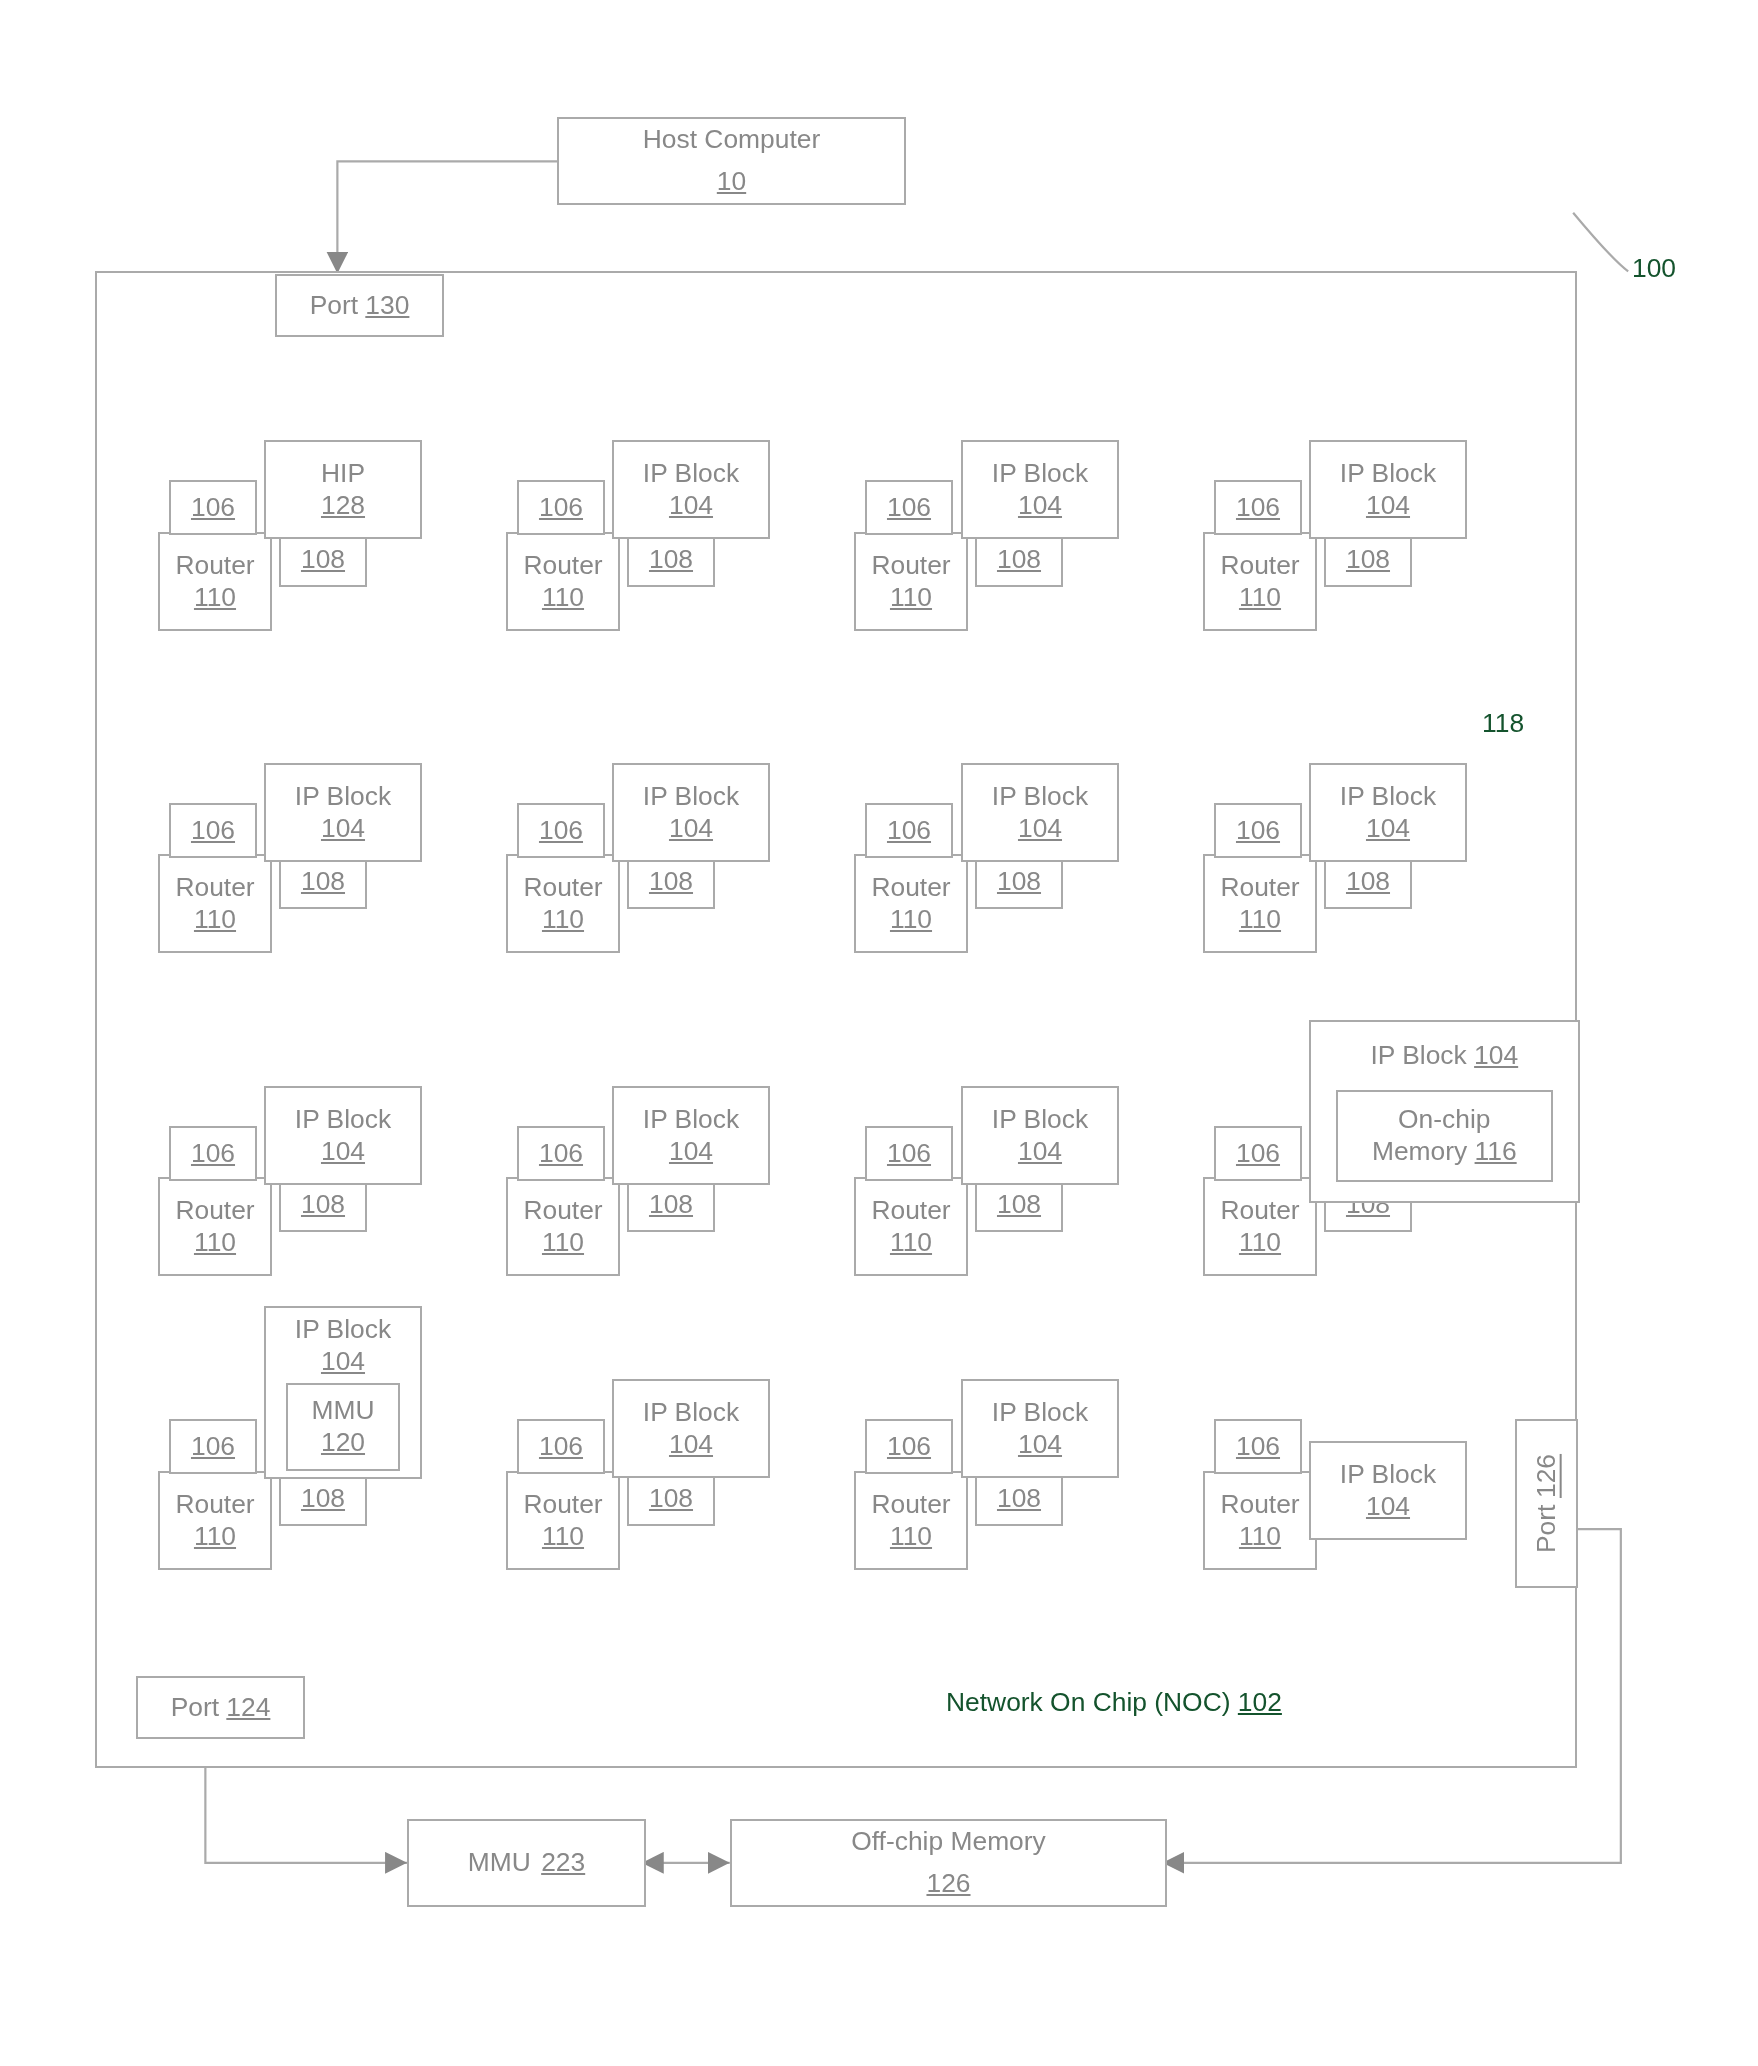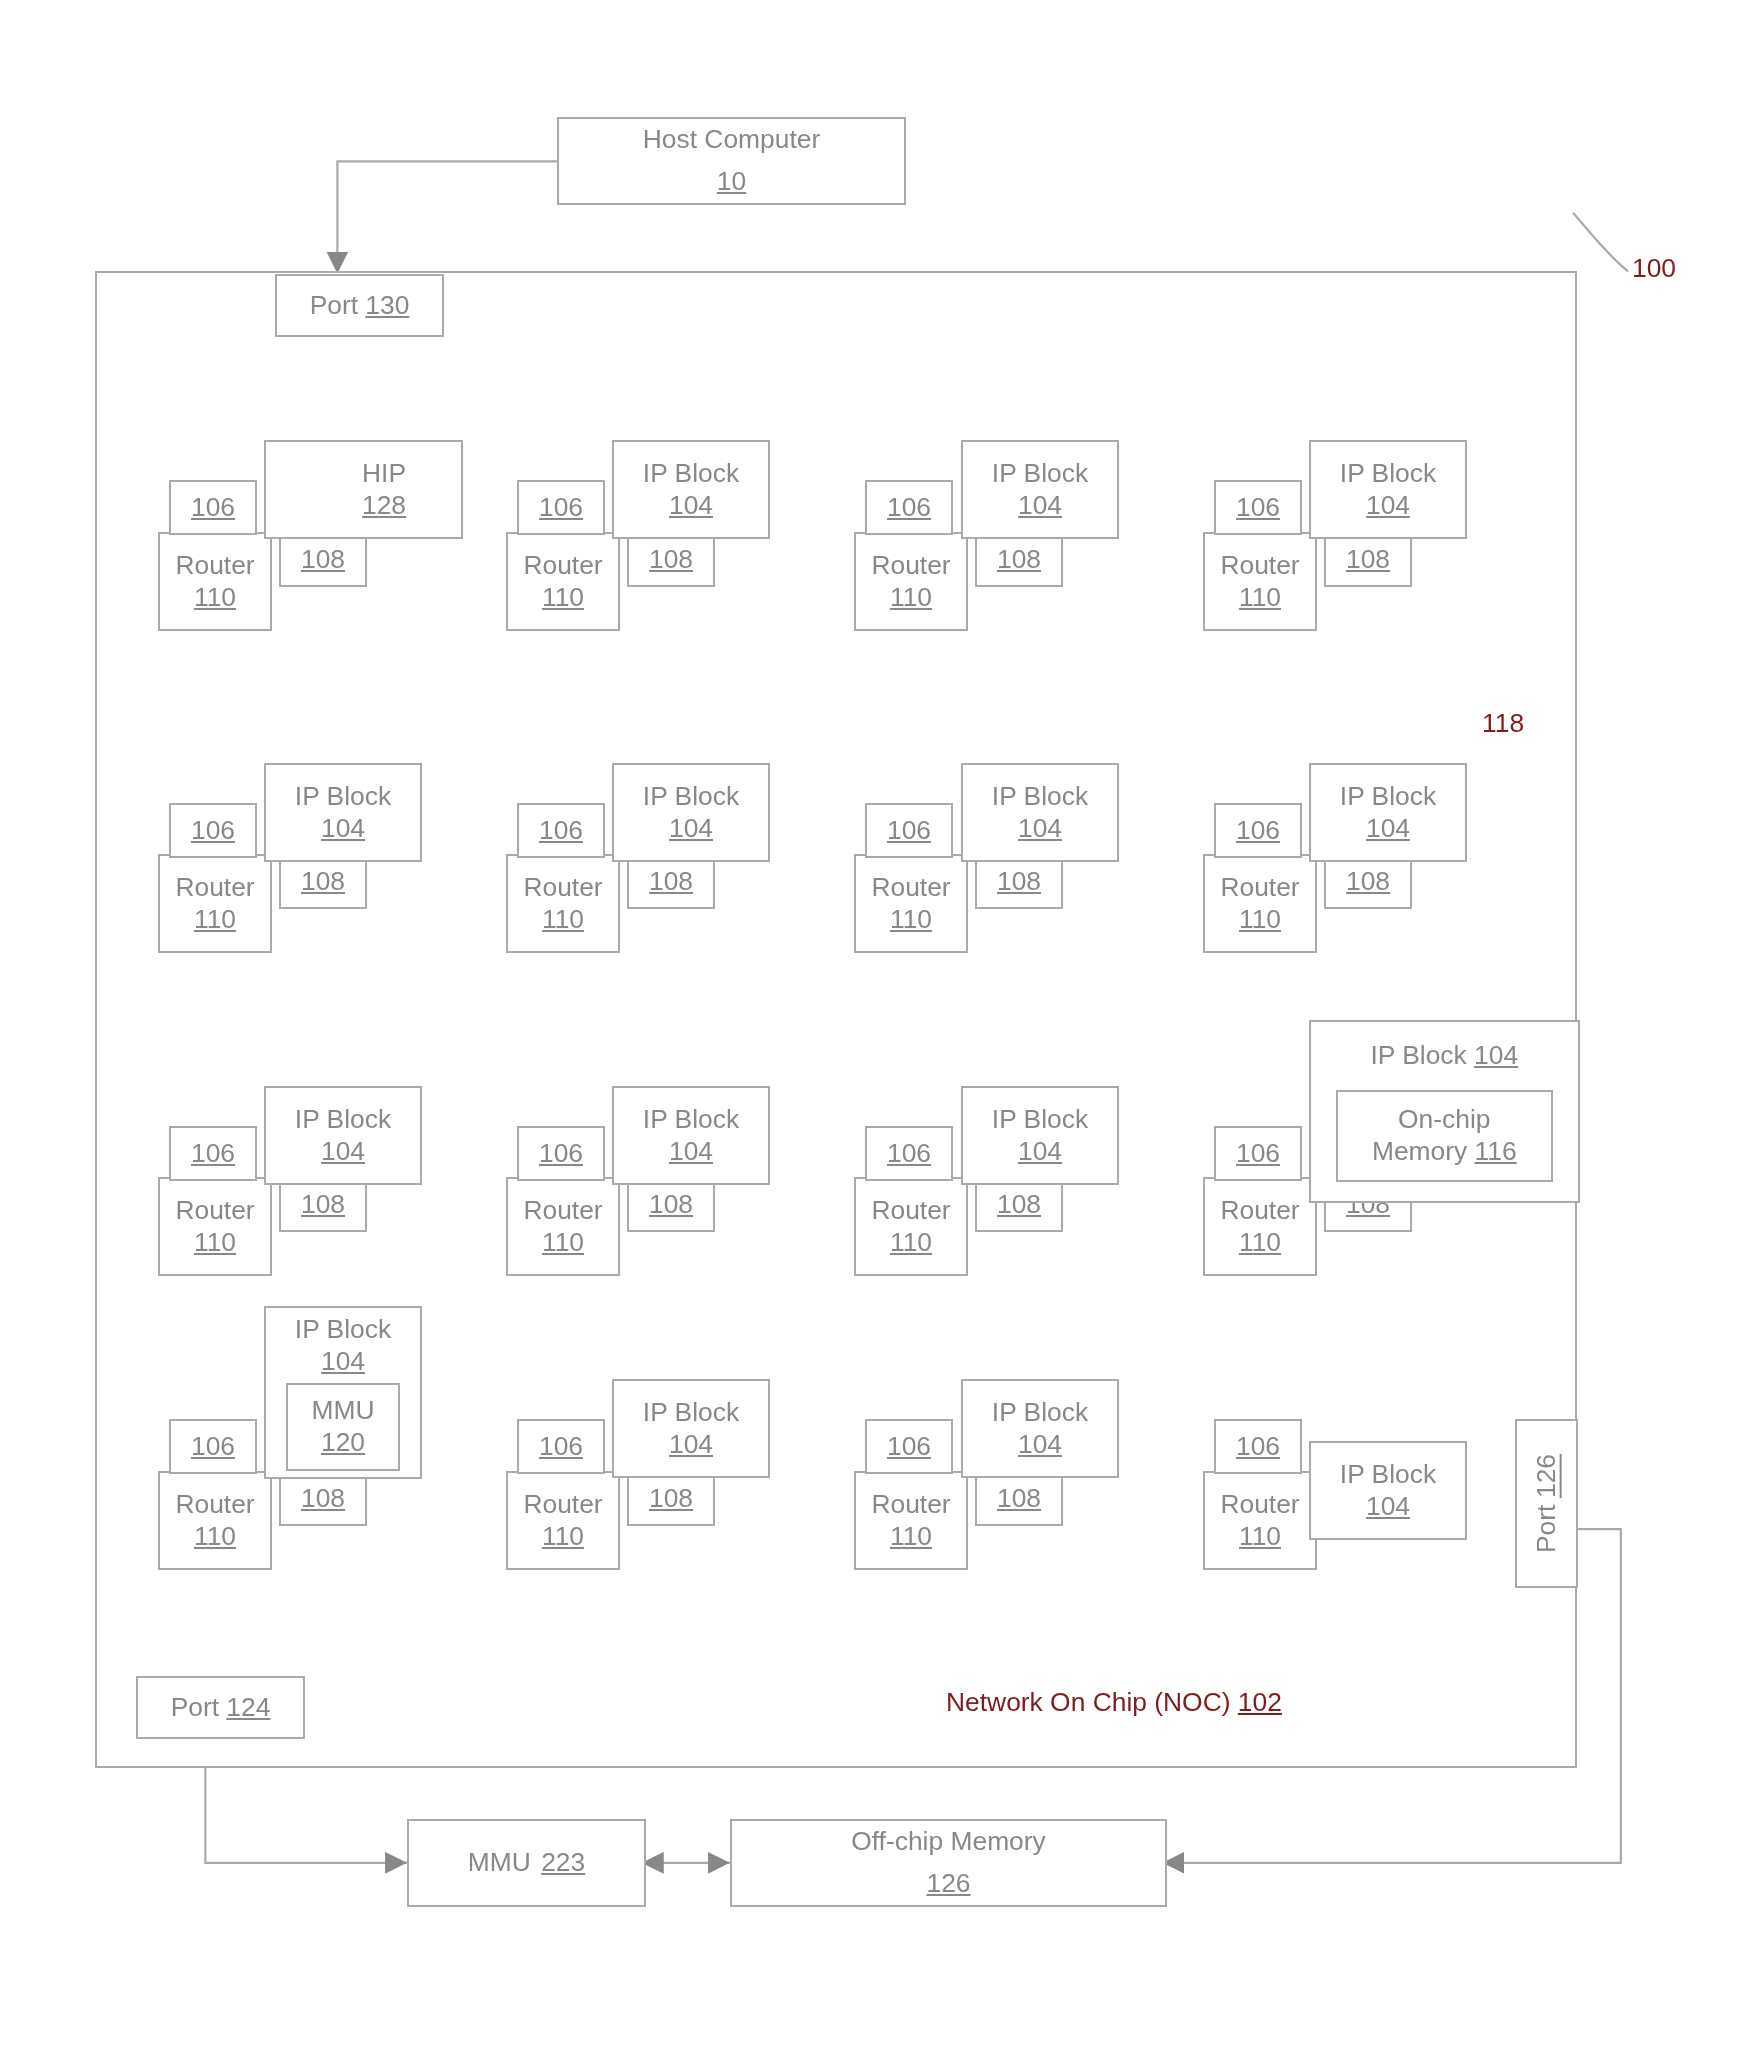--- a/index.html
+++ b/index.html
@@ -1,20 +1,20 @@
 <!DOCTYPE html>
 <html style="font-size:11.7px"><head>
 <meta charset="utf-8">
 <style>
 body{margin:0;font-family:Arial,sans-serif;font-size:26.4px;color:#888;background:#fff}
 .stage{position:relative;width:1758px;height:2066px}
 .box{position:absolute;border:2.2px solid #aaa;background:#fff;text-align:center;display:flex;flex-direction:column;justify-content:center;align-items:center;line-height:1.2}
 .u{text-decoration:underline}
 svg.wires{position:absolute;left:0;top:0}
-.lbl{position:absolute;color:#7f1d1d}
+.lbl{position:absolute;color:#14532d}
 </style>
 </head>
 <body>
 
 <div class="stage">
 
 <svg class="wires" width="1758" height="2066" viewBox="0 0 2397 2817">
 <defs>
 <marker id="a" markerWidth="12" markerHeight="12" refX="10" refY="5" orient="auto">
           <path d="M0,0 L10,5 L0,10 z" fill="#888"></path>
@@ -134,21 +134,21 @@
       <div class="box" style="left: 158px; top: 532px; width: 110px; height: 95px;">
         <span>Router</span>
         <span class="u">110</span>
       </div>
       <div class="box" style="left: 169px; top: 480px; width: 84px; height: 51px;">
         <span class="u">106</span>
       </div>
       <div class="box" style="left: 279px; top: 532px; width: 84px; height: 51px;">
         <span class="u">108</span>
       </div>
-      <div class="box" style="left: 264px; top: 440px; width: 154px; height: 95px; padding-left: 41px;">
+      <div class="box" style="left: 264px; top: 440px; width: 154px; height: 95px;">
         <span>HIP</span>
         <span class="u">128</span>
       </div>
       <div class="box" style="left: 506px; top: 532px; width: 110px; height: 95px;">
         <span>Router</span>
         <span class="u">110</span>
       </div>
       <div class="box" style="left: 517px; top: 480px; width: 84px; height: 51px;">
         <span class="u">106</span>
       </div>

